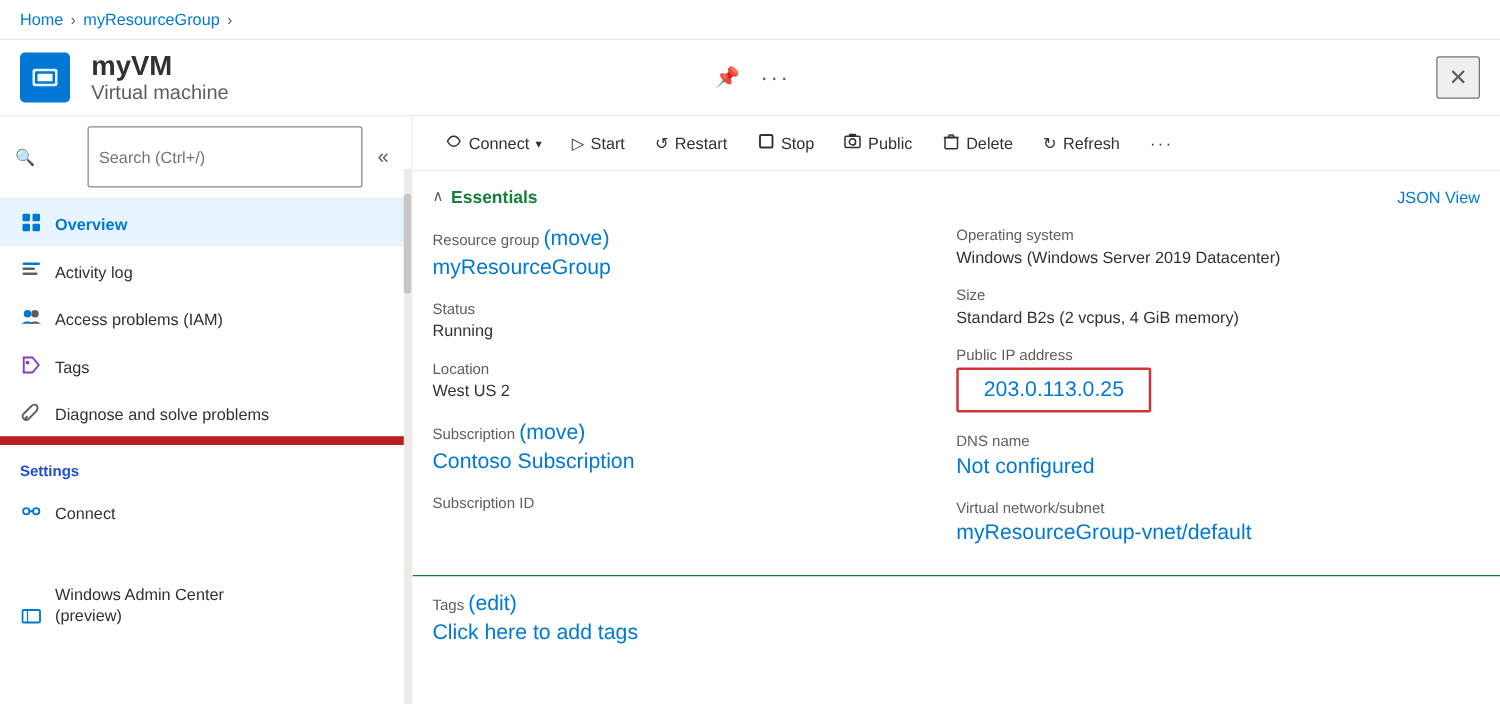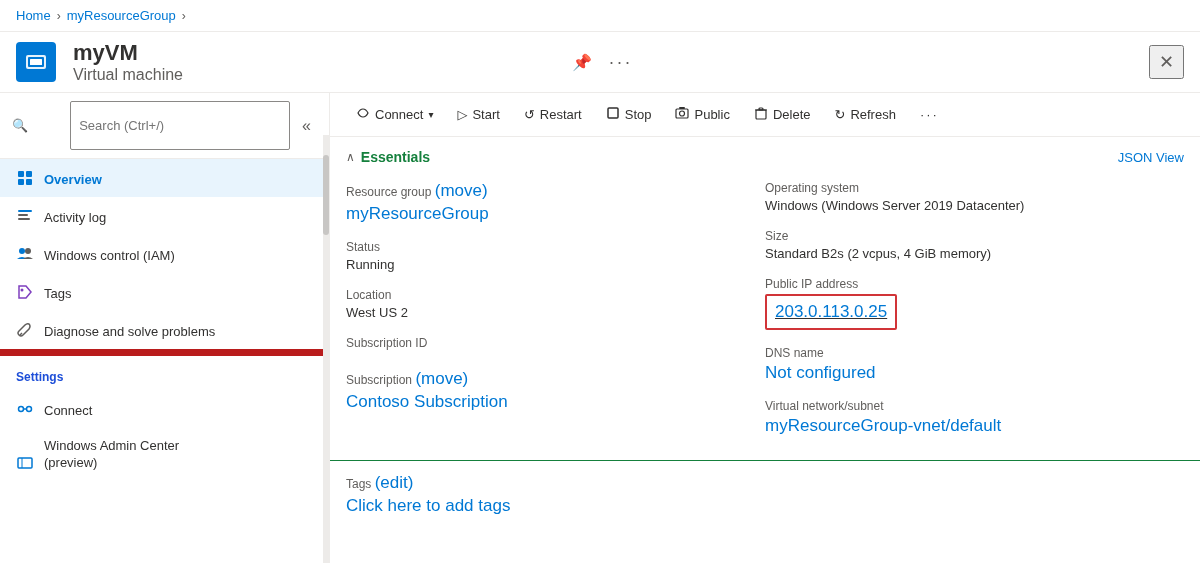--- a/index.html
+++ b/index.html
@@ -98,23 +98,22 @@
       gap: 0; padding: 0 16px 16px 16px;
     }
     .field-group { padding: 8px 16px 8px 0; }
     .field-label { font-size: 12px; color: #605e5c; margin-bottom: 3px; }
     .field-value { font-size: 13px; color: #323130; }
     .field-link { color: #0078d4; cursor: pointer; text-decoration: none; font-size: 17px; }
 
     .public-ip-box {
       border: 2px solid #d13438;
       border-radius: 2px;
-      padding: 6px 8px;
+      padding: 6px 20px;
       display: inline-block;
-      text-decoration: underline;
     }
 
     
     ::-webkit-scrollbar { width: 6px; }
     ::-webkit-scrollbar-track { background: #f3f2f1; }
     ::-webkit-scrollbar-thumb { background: #c8c6c4; border-radius: 3px; }
   </style>
 </head>
 <body>
 
@@ -180,21 +179,21 @@
 
       <div class="nav-item">
         <span class="nav-icon">
           <svg width="16" height="16" viewBox="0 0 16 16">
             <circle cx="5" cy="5" r="3" fill="#0078d4"></circle>
             <circle cx="11" cy="5" r="3" fill="#605e5c"></circle>
             <path d="M0 13 Q5 9 10 13" fill="#0078d4"></path>
             <path d="M6 13 Q11 9 16 13" fill="#605e5c"></path>
           </svg>
         </span>
-        <span>Windows control (IAM)</span>
+        <span>Access problems (IAM)</span>
       </div>
 
       <div class="nav-item">
         <span class="nav-icon">
           <svg width="16" height="16" viewBox="0 0 16 16">
             <path d="M2 2 L9 2 L14 8 L9 14 L2 14 Z" fill="none" stroke="#7f3fbf" stroke-width="1.5"></path>
             <circle cx="5" cy="6" r="1.5" fill="#7f3fbf"></circle>
           </svg>
         </span>
         <span>Tags</span>
@@ -224,21 +223,21 @@
         <span>Connect</span>
       </div>
 
       <div class="nav-item">
         <span class="nav-icon">
           <svg width="16" height="16" viewBox="0 0 16 16">
             <rect x="1" y="3" width="14" height="10" rx="1" fill="none" stroke="#0078d4" stroke-width="1.5"></rect>
             <line x1="5" y1="3" x2="5" y2="13" stroke="#0078d4" stroke-width="1"></line>
           </svg>
         </span>
-        <span style="line-height:1.3;">Windows Admin Center<br>(preview)</span>
+        <span style="line-height:1.3;margin-top:30px;">Windows Admin Center<br>(preview)</span>
       </div>
     </div>
 
     <div style="position:absolute;right:0;top:42px;width:6px;height:100%;background:#edebe9;">
       <div style="width:6px;height:80px;background:#c8c6c4;border-radius:3px;margin-top:20px;"></div>
     </div>
   </div>
 
   <div class="content">
 
@@ -325,27 +324,27 @@
           <div class="field-label">Status</div>
           <div class="field-value">Running</div>
         </div>
 
         <div class="field-group">
           <div class="field-label">Location</div>
           <div class="field-value">West US 2</div>
         </div>
 
         <div class="field-group">
+          <div class="field-label">Subscription <a class="field-link">(move)</a></div>
+          <div class="field-value"><a class="field-link">Contoso Subscription</a></div>
+        </div>
+
+        <div class="field-group">
           <div class="field-label">Subscription ID</div>
           <div class="field-value"></div>
-        </div>
-
-        <div class="field-group">
-          <div class="field-label">Subscription <a class="field-link">(move)</a></div>
-          <div class="field-value"><a class="field-link">Contoso Subscription</a></div>
         </div>
 
       </div>
 
       <div>
 
         <div class="field-group">
           <div class="field-label">Operating system</div>
           <div class="field-value">Windows (Windows Server 2019 Datacenter)</div>
         </div>

